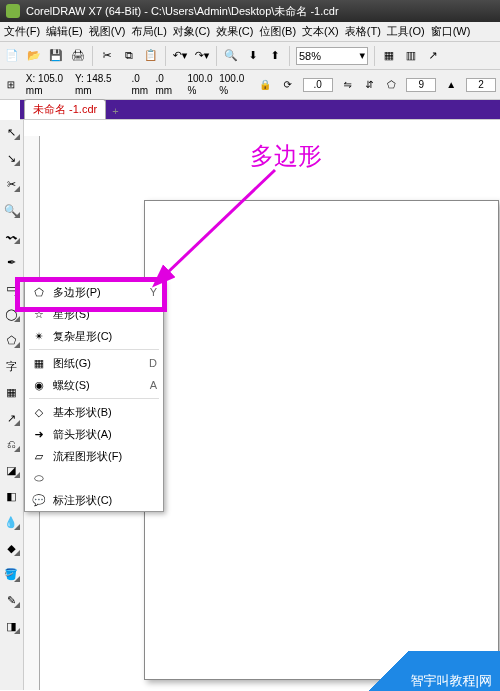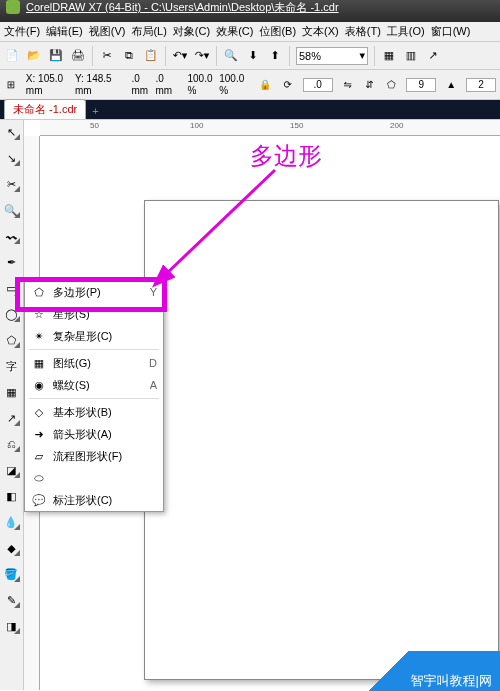--- a/index.html
+++ b/index.html
@@ -1,28 +1,28 @@
 <!DOCTYPE html>
 <html><head>
 <meta charset="utf-8">
 <style>
 * { margin:0; padding:0; box-sizing:border-box; font-family:"Microsoft YaHei",SimSun,sans-serif; }
 body { width:500px; height:691px; background:#fff; position:relative; overflow:hidden; font-size:11px; }
-.titlebar { height:22px; background:linear-gradient(#4a4a4a,#2b2b2b); color:#fff; display:flex; align-items:flex-start; padding:0 6px;text-decoration:underline; }
+.titlebar { height:22px; background:linear-gradient(#4a4a4a,#2b2b2b); color:#fff; display:flex; align-items:center; padding:0 6px; }
 .titlebar .logo { width:14px; height:14px; background:#7cb342; border-radius:3px; margin-right:6px; }
 .menubar { height:20px; background:#f0f0f0; border-bottom:1px solid #ccc; display:flex; align-items:center; padding:0 4px; }
 .menubar span { margin-right:6px; cursor:pointer; }
 .toolbar { height:28px; background:#f0f0f0; border-bottom:1px solid #ccc; display:flex; align-items:center; padding:0 4px; gap:6px; }
 .tb-icon { width:16px; height:16px; display:inline-flex; align-items:center; justify-content:center; }
 .tb-sep { width:1px; height:20px; background:#ccc; }
 .zoom-sel { border:1px solid #aaa; height:18px; width:72px; font-size:11px; padding:0 2px; background:#fff; display:inline-flex; align-items:center; justify-content:space-between; }
 .propbar { height:30px; background:#f0f0f0; border-bottom:1px solid #ccc; display:flex; align-items:center; padding:0 4px; gap:8px; font-size:10px; }
 .propbar .coord { display:flex; flex-direction:row; line-height:12px; }
 .propbar input { width:30px; height:14px; border:1px solid #aaa; font-size:10px; text-align:center; }
-.tabbar { height:20px; background:#0f172a; border-bottom:1px solid #ccc; display:flex; align-items:flex-end; padding-left:4px; }
+.tabbar { height:20px; background:#4c1d95; border-bottom:1px solid #ccc; display:flex; align-items:flex-end; padding-left:4px;margin-left:20px; }
 .tab { background:#fff; border:1px solid #aaa; border-bottom:none; padding:2px 8px; color:#c00; font-size:11px; border-radius:3px 3px 0 0; }
 .tab-plus { padding:2px 6px; color:#888; }
 .work { position:relative; height:570px; background:#fff; display:flex; }
 .toolbox { width:24px; background:#f0f0f0; border-right:1px solid #ccc; display:flex; flex-direction:column; align-items:center; padding-top:2px; gap:6px; }
 .tool { width:20px; height:20px; display:flex; align-items:center; justify-content:center; border:1px solid transparent; position:relative; }
 .tool .fly { position:absolute; bottom:1px; right:1px; border:3px solid transparent; border-right-color:#666; border-bottom-color:#666; width:0; height:0; }
 .canvas-area { flex:1; position:relative; background:#fff; }
 .ruler-h { position:absolute; top:0; left:16px; right:0; height:16px; background:#f8f8f8; border-bottom:1px solid #aaa; font-size:8px; color:#666; }
 .ruler-h span { position:absolute; top:1px; }
 .ruler-v { position:absolute; top:16px; left:0; width:16px; bottom:0; background:#f8f8f8; border-right:1px solid #aaa; }
@@ -136,26 +136,20 @@
     <div class="tool">◪<span class="fly"></span></div>
     <div class="tool">◧</div>
     <div class="tool">💧<span class="fly"></span></div>
     <div class="tool">◆<span class="fly"></span></div>
     <div class="tool">🪣<span class="fly"></span></div>
     <div class="tool">✎<span class="fly"></span></div>
     <div class="tool">◨<span class="fly"></span></div>
   </div>
 
   <div class="canvas-area">
-    <div class="ruler-h">
-      <span style="left:50px">50</span>
-      <span style="left:150px">100</span>
-      <span style="left:250px">150</span>
-      <span style="left:350px">200</span>
-    </div>
     <div class="ruler-v"></div>
     <div class="page"></div>
   </div>
 
   <div class="flyout">
     <div class="flyout-item">
       <span class="ic">⬠</span>
       <span class="lbl">多边形(P)</span>
       <span class="sc">Y</span>
     </div>

